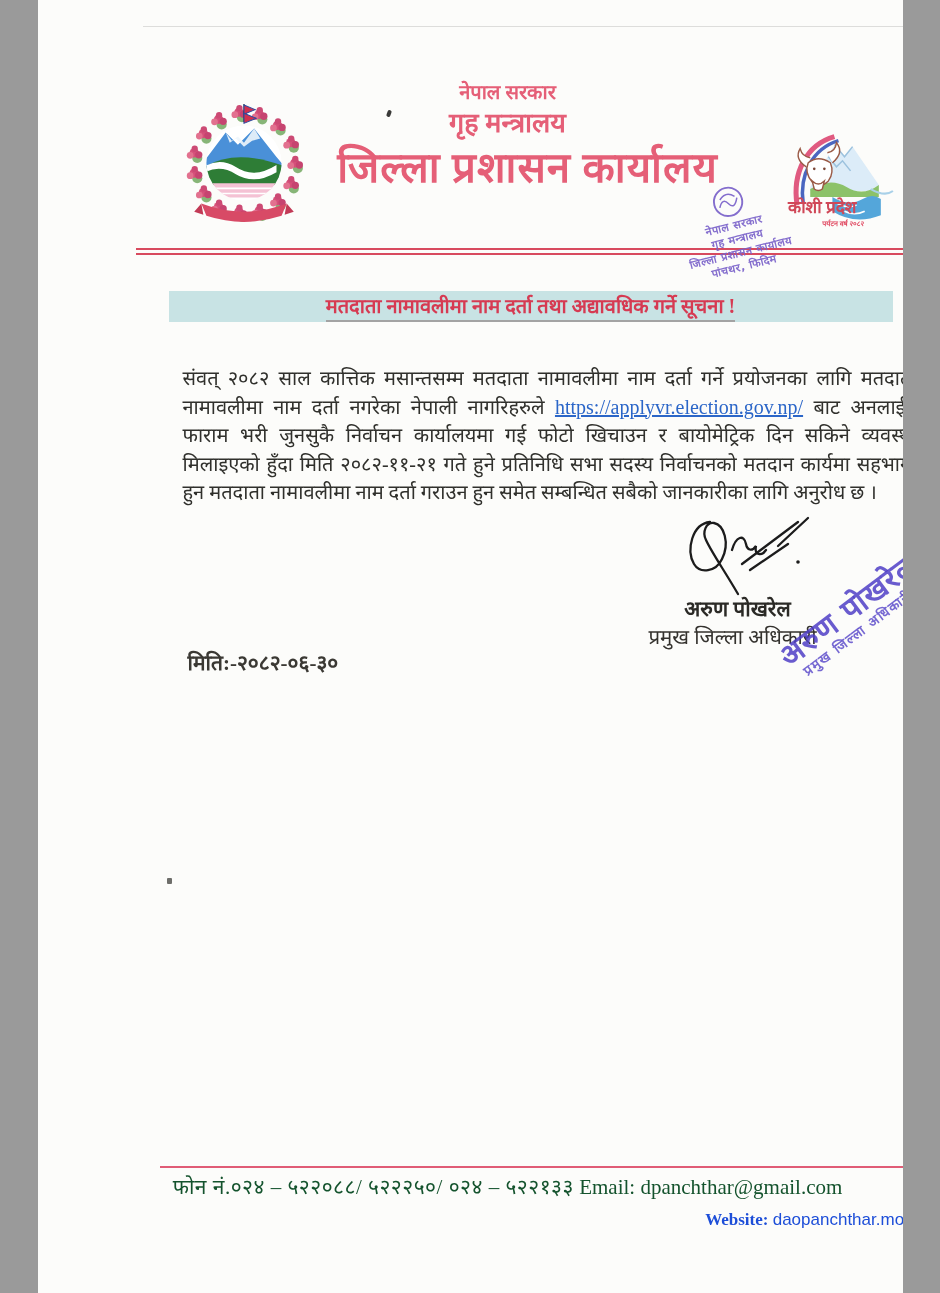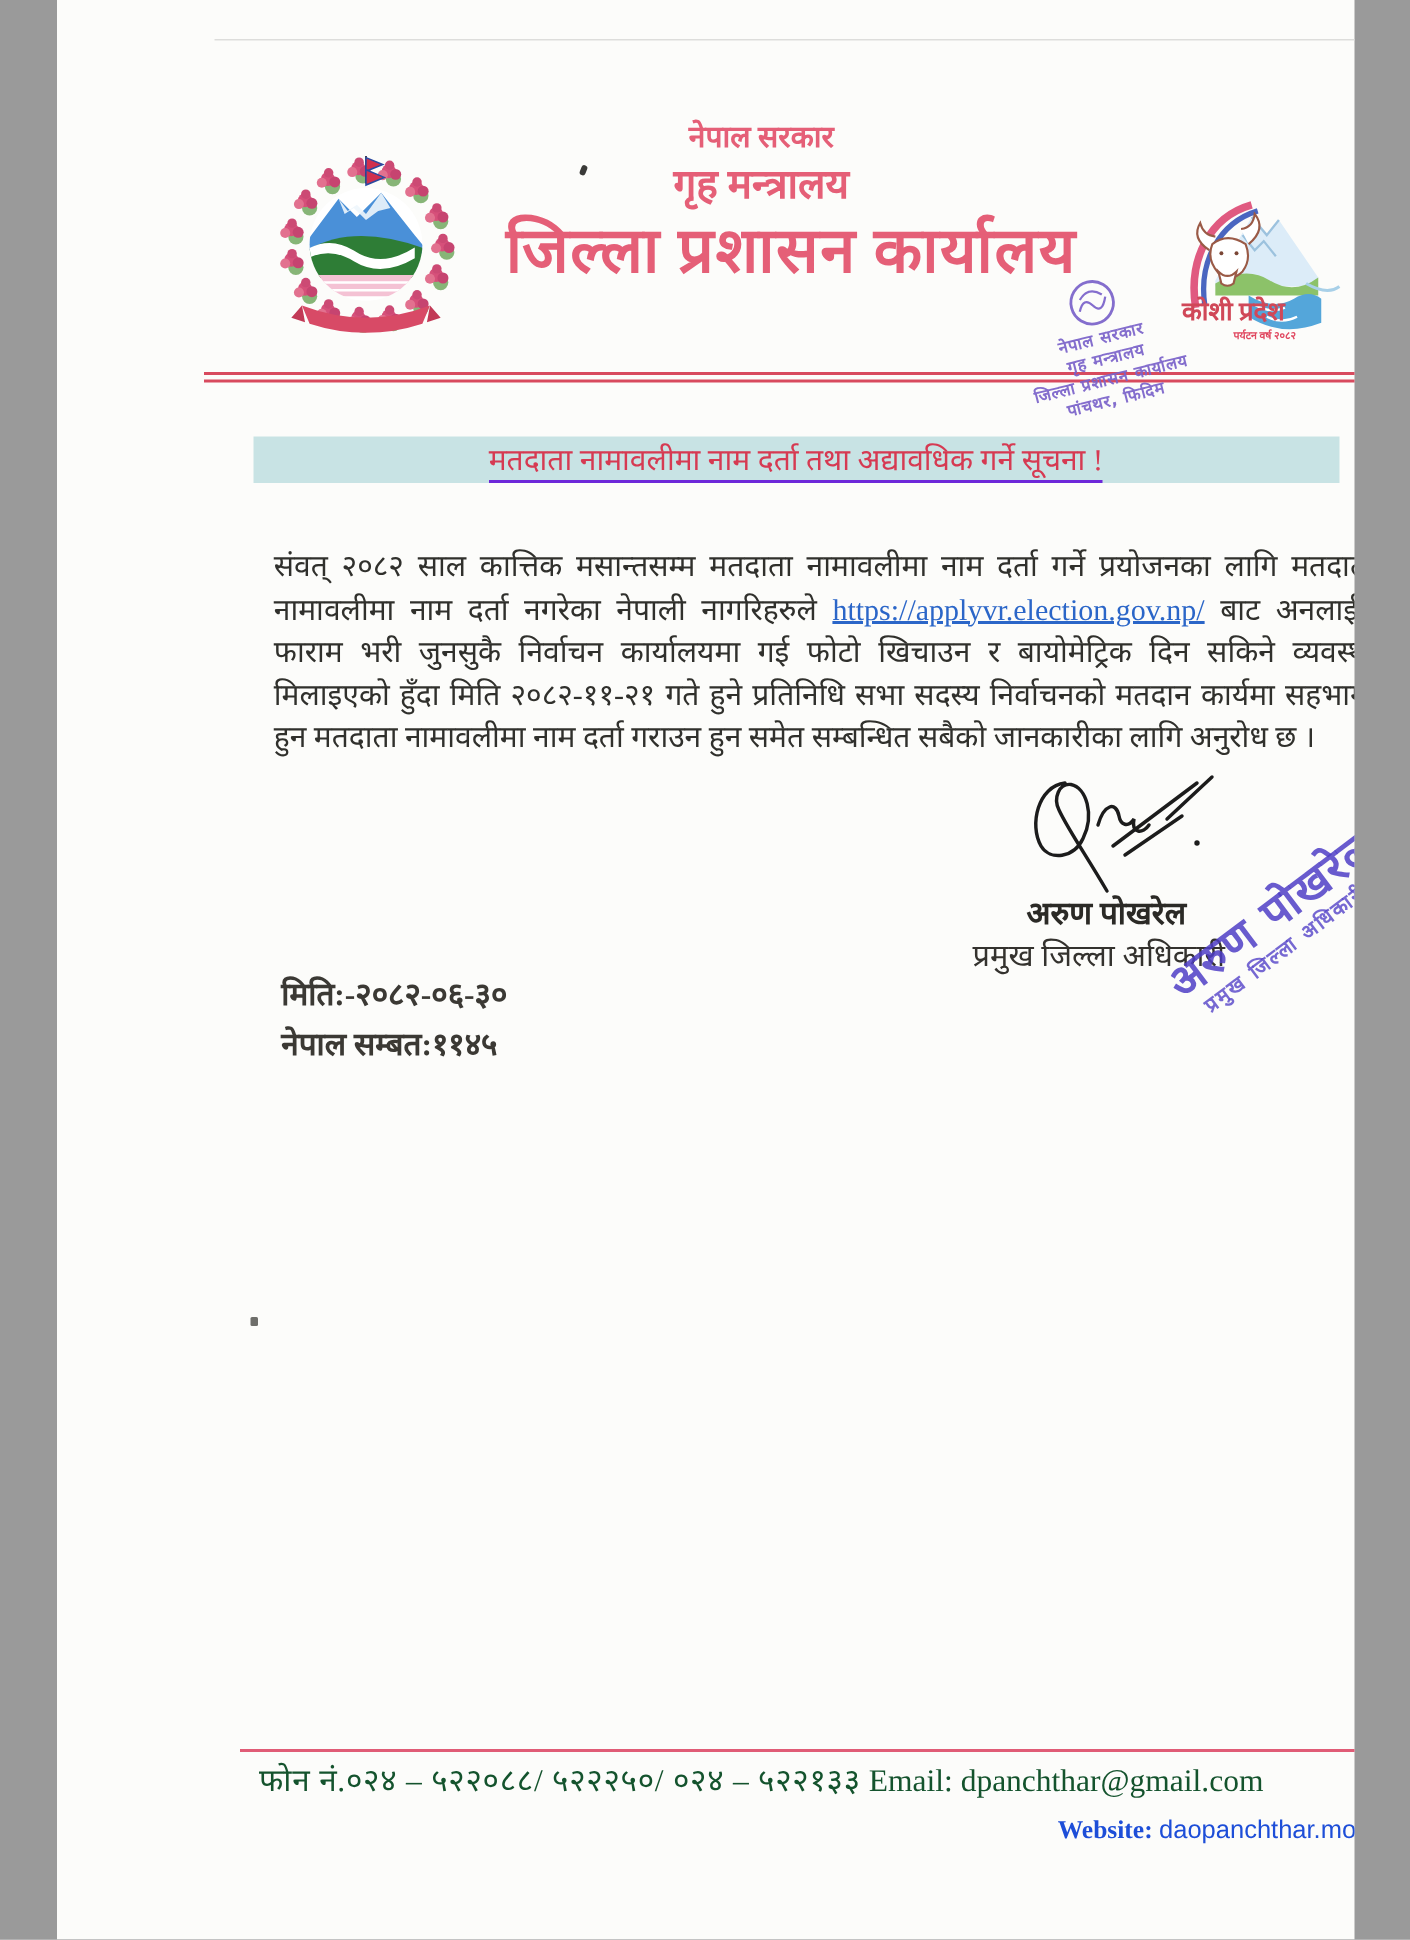--- a/index.html
+++ b/index.html
@@ -27,22 +27,22 @@
   .st-line{font-size:11px;line-height:14px;letter-spacing:.5px;}
   
   .red-rule{position:absolute;left:98px;top:248px;width:807px;height:3px;
     border-top:2px solid #d84a5e;border-bottom:2px solid #d84a5e;}
   
   .notice-bar{
     position:absolute;left:131px;top:291px;width:724px;height:31px;
     background:#c8e3e4;display:flex;align-items:center;justify-content:center;
   }
   .notice-title{
-    font-size:20px;font-weight:normal;color:#d63a52;
-    border-bottom:2px solid #6d28d9;padding-bottom:1px;
+    font-size:20px;font-weight:bold;color:#d63a52;
+    border-bottom:2px solid #a3a3a3;padding-bottom:1px;
   }
   
   .body-par{
     position:absolute;left:133px;top:352px;width:734px;margin:12px;
     font-size:20px;line-height:28.5px;color:#30302c;text-align:justify;
   }
   .body-link{color:#2b66c8;text-decoration:underline;cursor:pointer;}
   
   .sig-svg{position:absolute;left:642px;top:506px;width:142px;height:100px;}
   .sig-stamp{
@@ -194,21 +194,20 @@
   <div class="sig-stamp">
     <div class="sig-stamp-name">अरुण पोखरेल</div>
     <div class="sig-stamp-role">प्रमुख जिल्ला अधिकारी</div>
   </div>
 
   <div class="sig-name">अरुण पोखरेल</div>
   <div class="sig-role">प्रमुख जिल्ला अधिकारी</div>
 
   <div class="date-block">
     <div class="date-line">मिति:-२०८२-०६-३०</div>
-    <div class="date-line">नेपाल सम्बत:११४५</div>
   </div>
 
   <div class="speck"></div>
   <div class="tick"></div>
 
   <div class="footer-rule"></div>
   <div class="footer-phone">
     <span class="dev">फोन नं.०२४ – ५२२०८८/ ५२२२५०/  ०२४ – ५२२१३३</span>
     <span>Email:</span>
     <span>dpanchthar@gmail.com</span>

